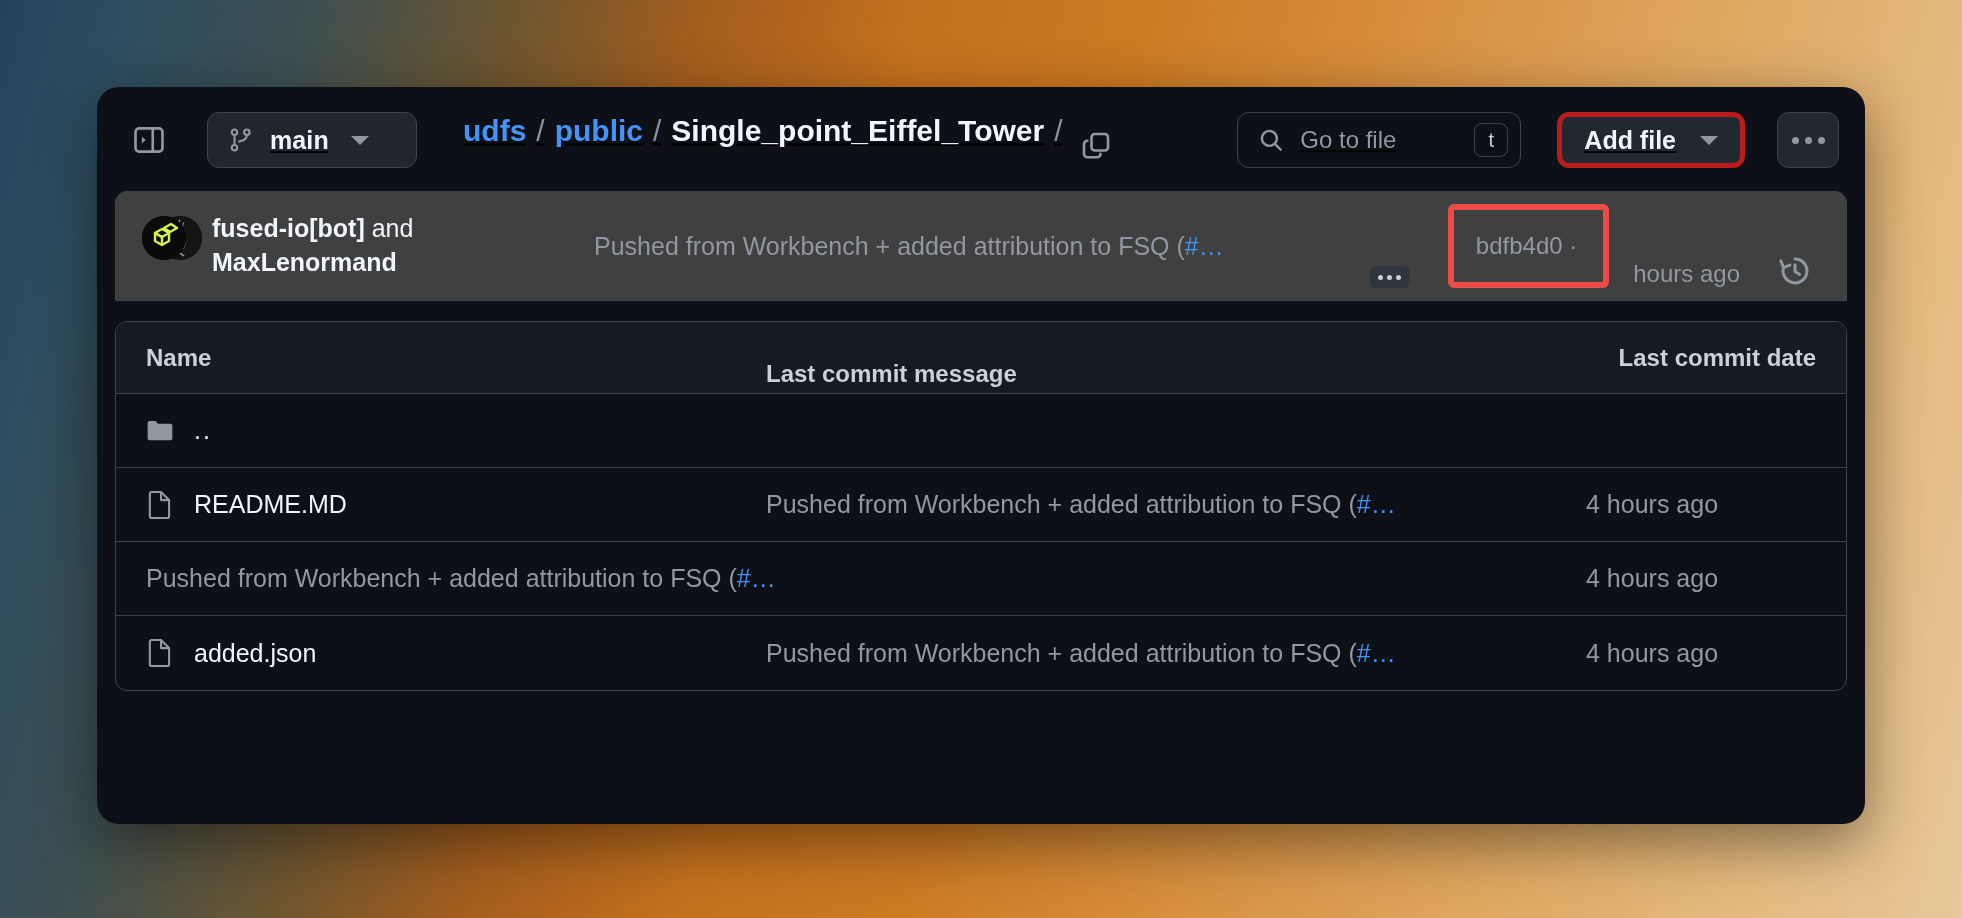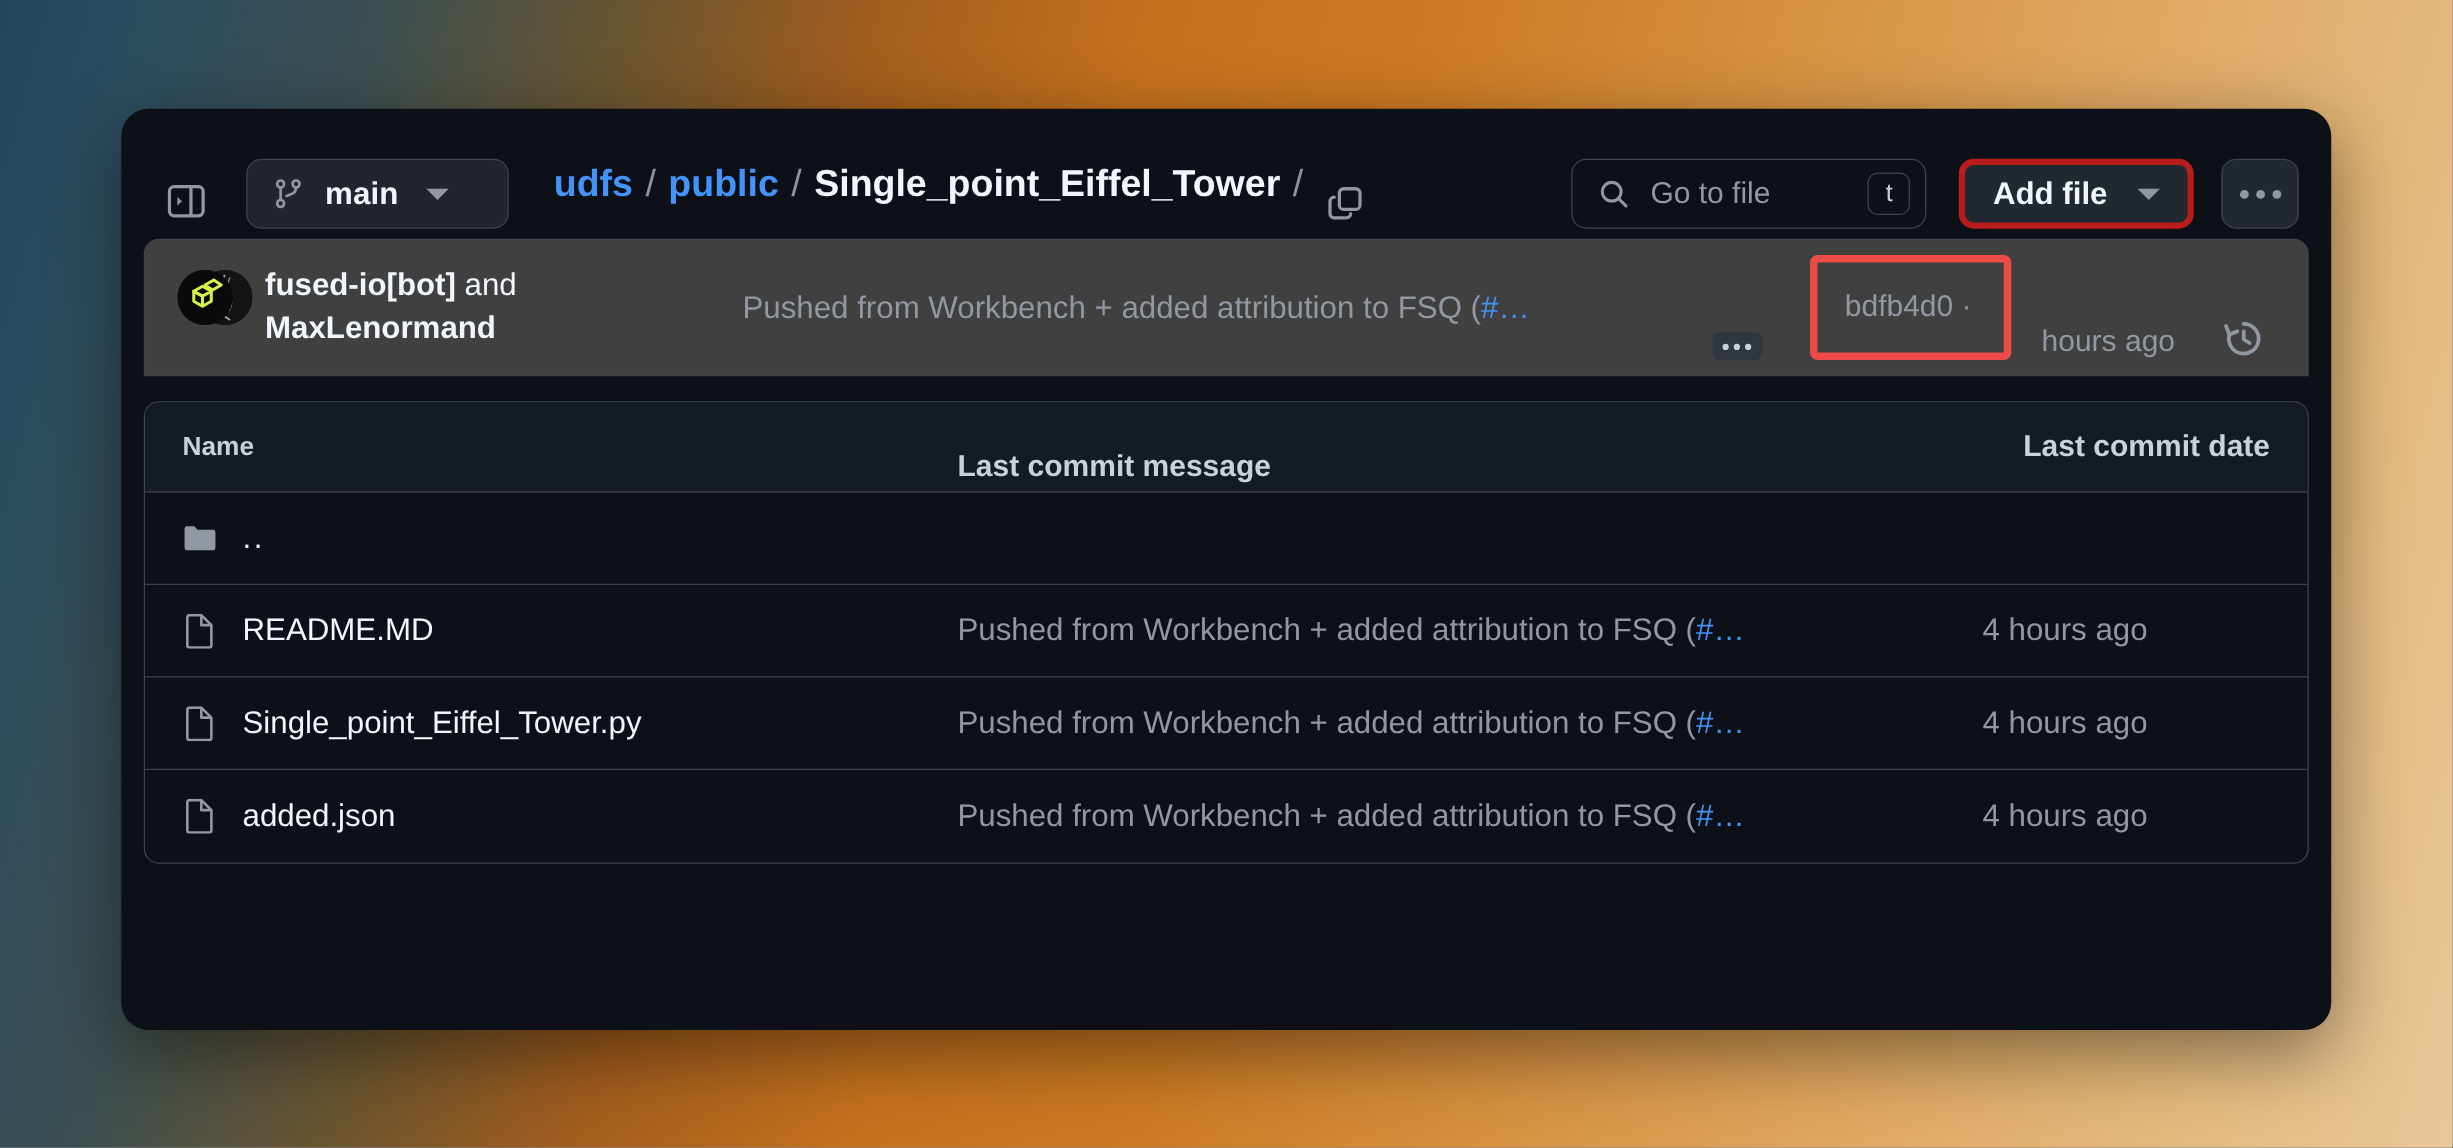--- a/index.html
+++ b/index.html
@@ -37,24 +37,25 @@
     background: #0d1117;
     border-radius: 22px;
     box-shadow: 0 18px 60px rgba(0,0,0,0.45);
     padding: 10px 12px 12px 12px;
   }
 
   
   .header {
     height: 86px;
     display: flex;
-    align-items: flex-end;
+    align-items: center;
     padding: 0 14px 0 18px;
-    gap: 4px;
+    gap: 14px;
     position: relative;
+    text-decoration: underline;
   }
 
   .sidebar-toggle {
     width: 44px; height: 44px;
     display: flex; align-items: center; justify-content: center;
     border-radius: 7px;
     cursor: pointer;
     flex: 0 0 auto;
   }
   .sidebar-toggle svg { display:block; }
@@ -298,21 +299,21 @@
     background: #0d1117;
   }
   .table-head {
     height: 72px;
     background: #151b23;
     display: flex;
     align-items: center;
     padding: 0 30px;
     border-bottom: 1px solid #3d444d;
   }
-  .th-name { width: 620px; color: #c9d1d9; font-size: 21px; font-weight: 700; flex:0 0 auto;}
+  .th-name { width: 620px; color: #c9d1d9; font-size: 24px; font-weight: 700; flex:0 0 auto;}
   .th-msg  { flex: 1 1 auto; color: #c9d1d9; font-size: 24px; font-weight: 700; margin-top: 32px; }
   .th-date { width: 230px; text-align: right; color: #c9d1d9; font-size: 24px; font-weight: 700; flex:0 0 auto;}
 
   .row {
     height: 74px;
     display: flex;
     align-items: center;
     padding: 0 30px;
     border-bottom: 1px solid #3d444d;
     cursor: pointer;
@@ -500,29 +501,20 @@
         </span>
         <span class="file-name">README.MD</span>
       </div>
       <div class="cell-msg">
         <span>Pushed from Workbench + added attribution to FSQ (</span><span class="issue-link">#…</span>
       </div>
       <div class="cell-date">4 hours ago</div>
     </div>
 
     <div class="row">
-      <div class="cell-name">
-        <span class="icon-slot">
-          <svg width="26" height="28" viewBox="0 0 14 16">
-            <path d="M1.2 1.6 a1 1 0 0 1 1 -1 h5.4 l4.6 4.6 v9.2 a1 1 0 0 1 -1 1 h-9 a1 1 0 0 1 -1 -1 z" fill="none" stroke="#9198a1" stroke-width="1.2" stroke-linejoin="round"></path>
-            <path d="M7.6 0.6 v4.6 h4.6" fill="none" stroke="#9198a1" stroke-width="1.2" stroke-linejoin="round"></path>
-          </svg>
-        </span>
-        <span class="file-name">Single_point_Eiffel_Tower.py</span>
-      </div>
       <div class="cell-msg">
         <span>Pushed from Workbench + added attribution to FSQ (</span><span class="issue-link">#…</span>
       </div>
       <div class="cell-date">4 hours ago</div>
     </div>
 
     <div class="row">
       <div class="cell-name">
         <span class="icon-slot">
           <svg width="26" height="28" viewBox="0 0 14 16">

